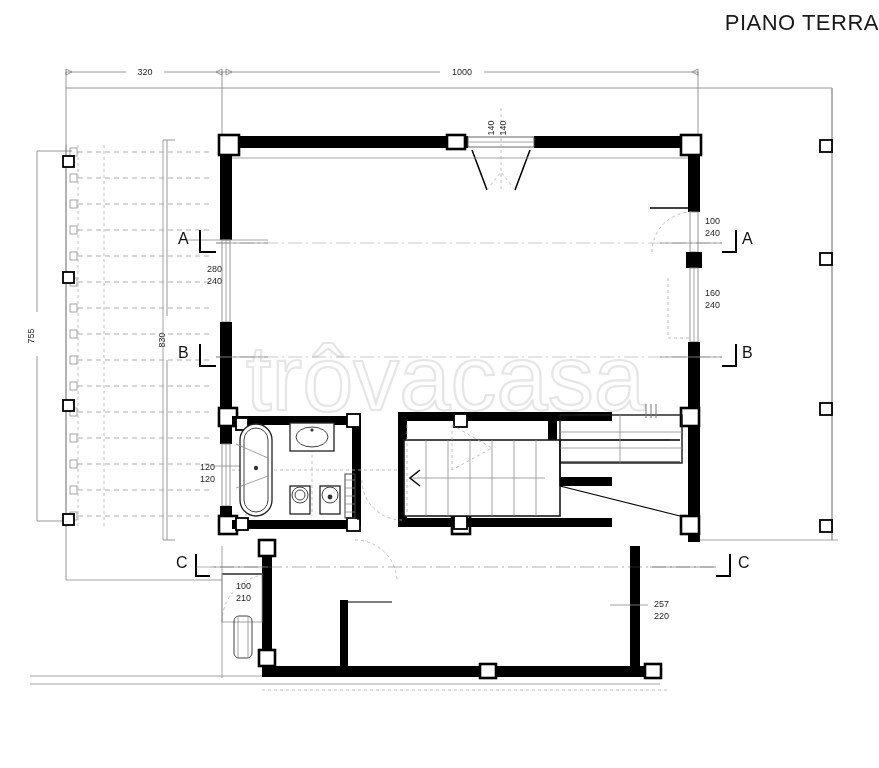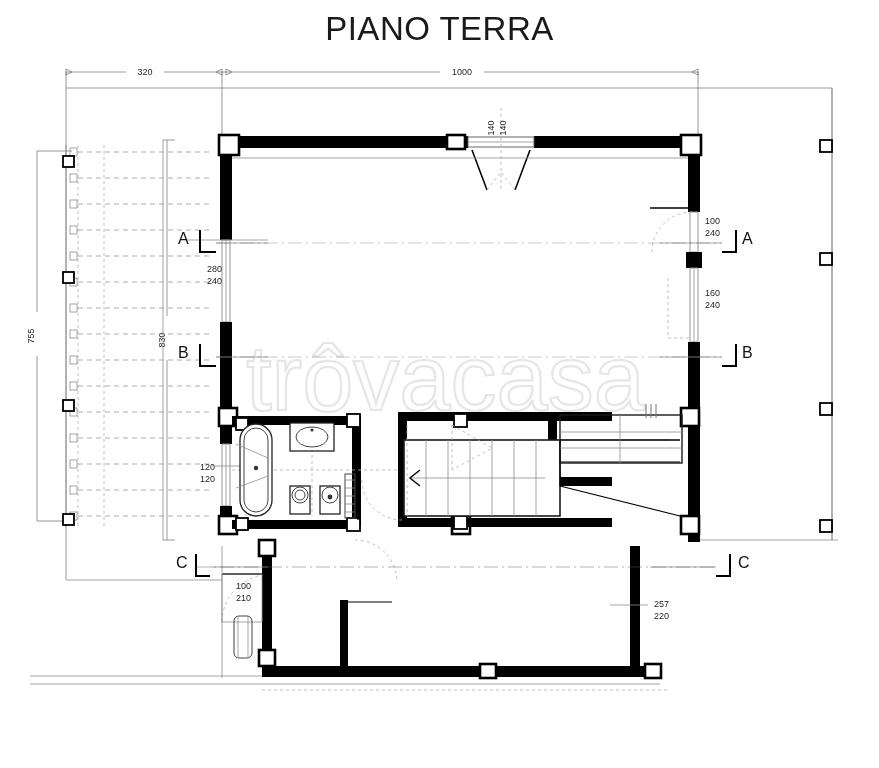--- a/index.html
+++ b/index.html
@@ -20,22 +20,22 @@
     position: relative;
     width: 879px;
     height: 768px;
     background: #ffffff;
   }
   #page-title {
     position: absolute;
     left: 0;
     top: 10px;
     width: 879px;
-    text-align: center;
-    font-size: 33px;
+    text-align: right;
+    font-size: 22px;
     letter-spacing: 0.5px;
     font-weight: 400;
     color: #1a1a1a;
   }
   #floorplan-svg {
     position: absolute;
     left: 0;
     top: 0;
   }
 </style>

